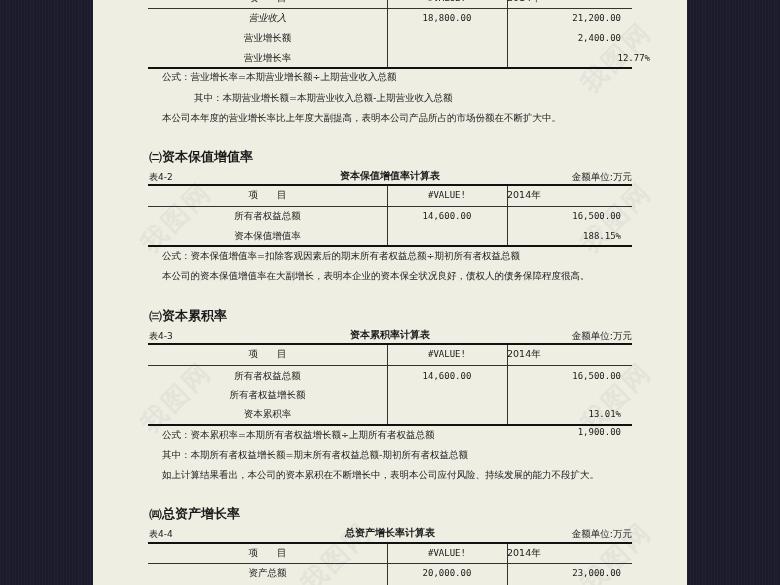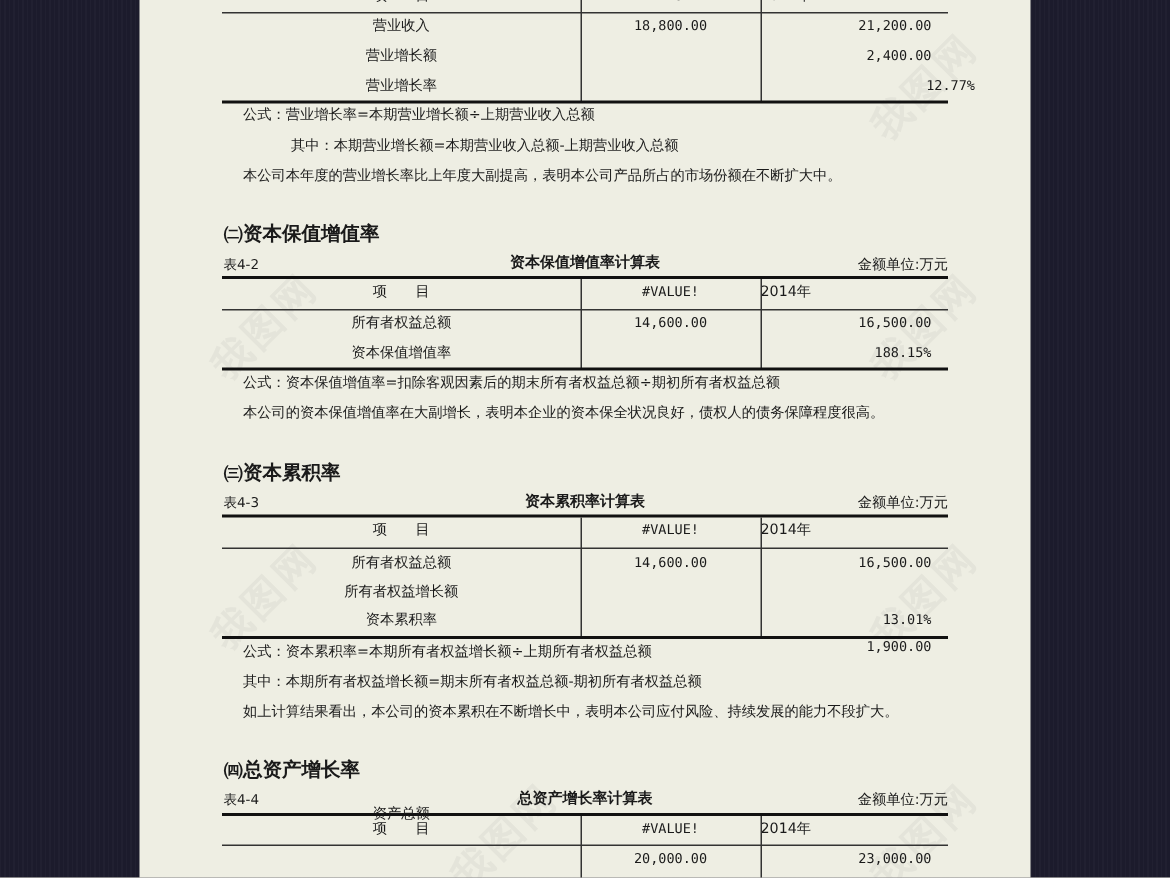--- a/index.html
+++ b/index.html
@@ -50,21 +50,21 @@
 
   <div>
     <div class="cell c1" style="top:-9px;">项　　目</div>
     <div class="cell c2 mono" style="top:-9px;">#VALUE!</div>
     <div class="cell c3h" style="top:-9px;">2014年</div>
     <div class="hline thin" style="top:8px;"></div>
     <div class="vline" style="left:294px;top:0;height:68px;"></div>
     <div class="vline" style="left:414px;top:0;height:68px;"></div>
 
     <div>
-      <div class="cell c1" style="top:11px;">营业收入</div>
+      <div class="cell c1" style="top:11px;font-style:italic;">营业收入</div>
       <div class="cell c2 mono" style="top:11px;">18,800.00</div>
       <div class="cell c3 mono" style="top:11px;">21,200.00</div>
     </div>
     <div>
       <div class="cell c1" style="top:31px;">营业增长额</div>
       <div class="cell c2 mono" style="top:31px;"></div>
       <div class="cell c3 mono" style="top:31px;">2,400.00</div>
     </div>
     <div>
       <div class="cell c1" style="top:51px;">营业增长率</div>
@@ -143,19 +143,19 @@
   <div class="unit" style="top:527px;">金额单位:万元</div>
   <div>
     <div class="hline thick" style="top:542px;"></div>
     <div class="cell c1" style="top:546px;">项　　目</div>
     <div class="cell c2 mono" style="top:546px;">#VALUE!</div>
     <div class="cell c3h" style="top:546px;">2014年</div>
     <div class="hline thin" style="top:563px;"></div>
     <div class="vline" style="left:294px;top:544px;height:50px;"></div>
     <div class="vline" style="left:414px;top:544px;height:50px;"></div>
     <div>
-      <div class="cell c1" style="top:536px;">资产总额</div>
+      <div class="cell c1" style="top:566px;">资产总额</div>
       <div class="cell c2 mono" style="top:566px;">20,000.00</div>
       <div class="cell c3 mono" style="top:566px;">23,000.00</div>
     </div>
   </div>
 
 </div>
 
 </body></html>

